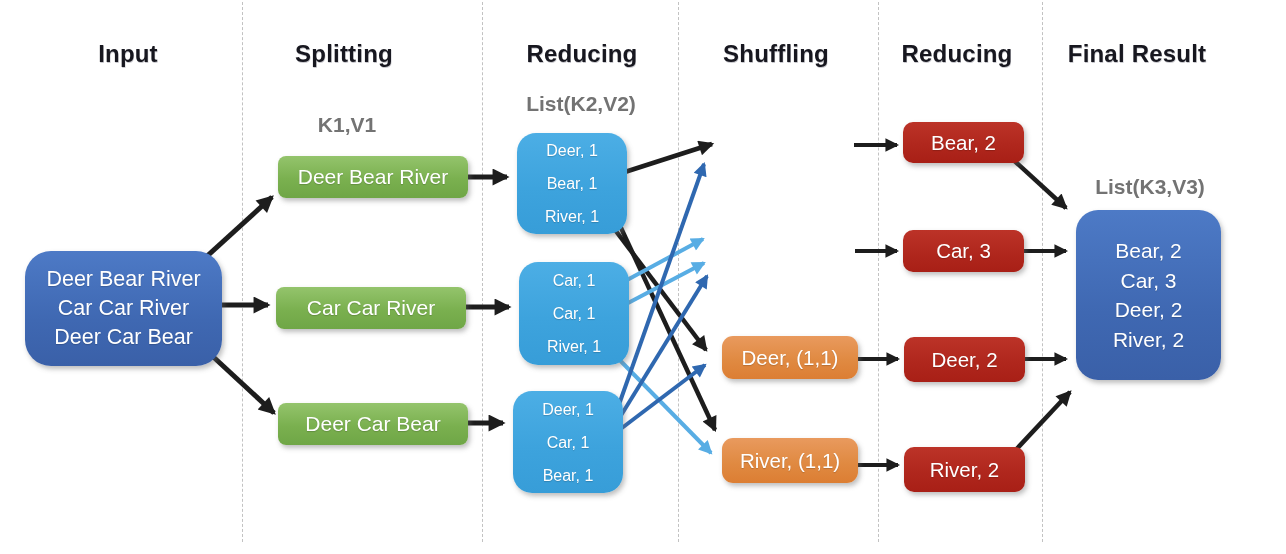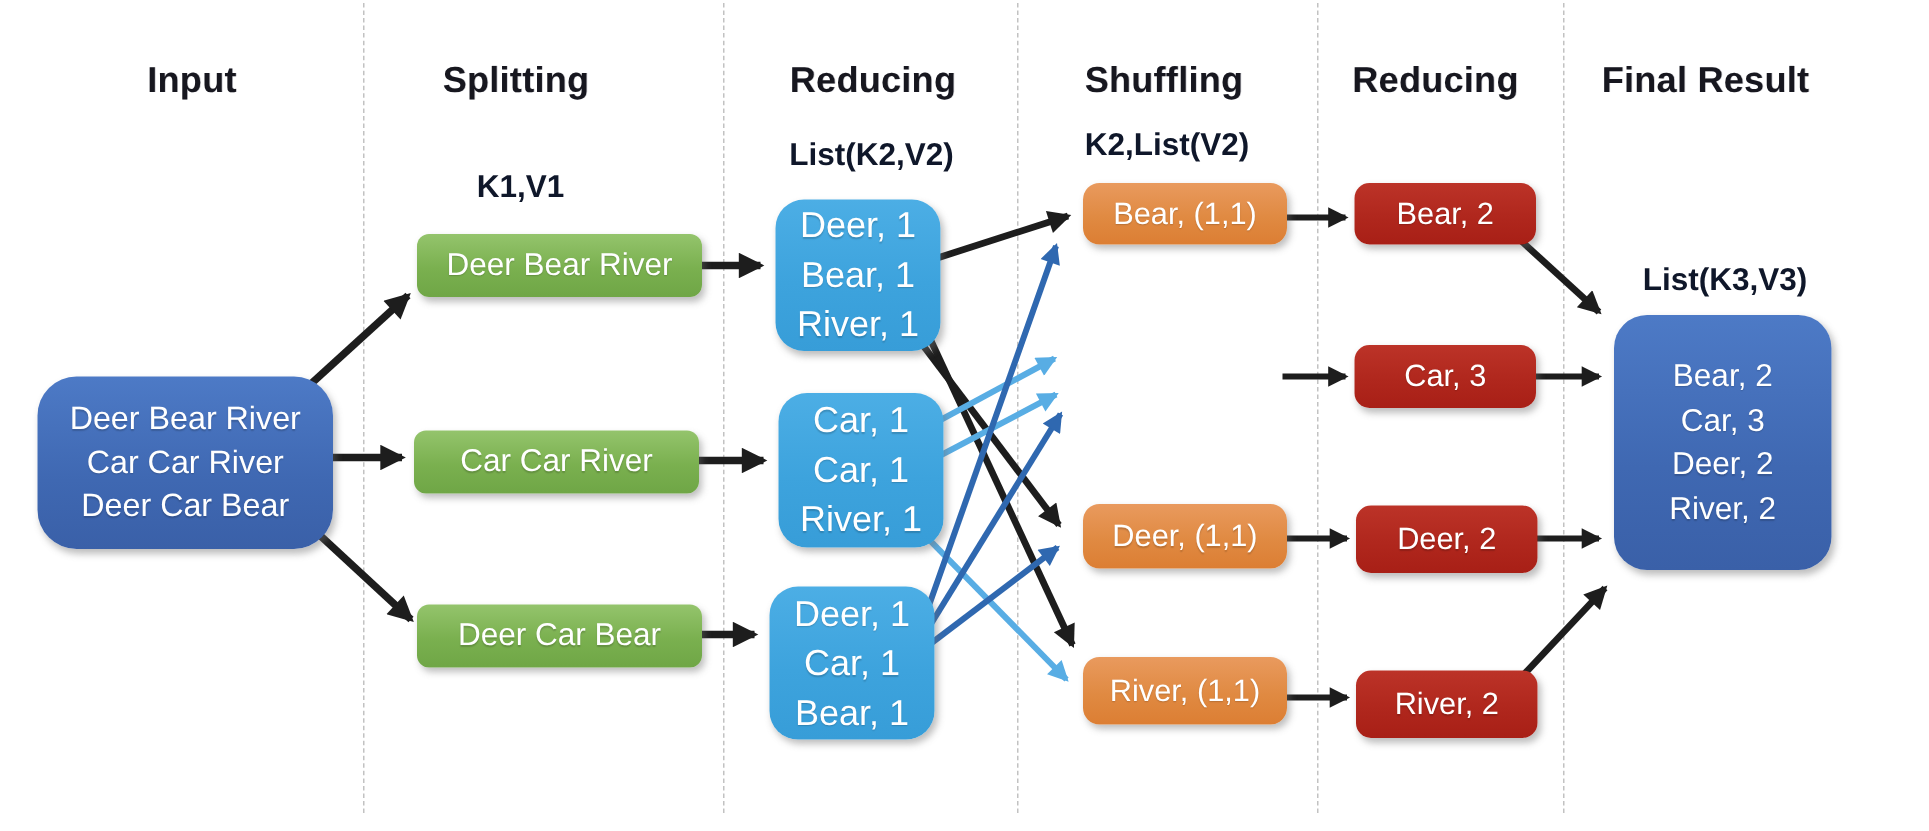--- a/index.html
+++ b/index.html
@@ -8,21 +8,21 @@
     font-family:"Liberation Sans", sans-serif;
   }
   .sep{position:absolute;top:2px;height:540px;width:0;border-left:1px dashed #c2c2c2;}
   .hdr{
     position:absolute;top:40px;width:200px;text-align:center;
     font-size:24px;font-weight:700;color:#17171f;letter-spacing:0.2px;
     text-shadow:0.5px 0.5px 0 rgba(40,40,60,0.25);
   }
   .sub{
     position:absolute;width:200px;text-align:center;
-    font-size:21px;font-weight:700;color:#0f172a;
+    font-size:21px;font-weight:700;color:#737373;
   }
   .box{
     position:absolute;color:#ffffff;display:flex;flex-direction:column;
     align-items:center;justify-content:center;text-align:center;
     box-shadow:2px 3px 5px rgba(110,110,110,0.45);
     text-shadow:0 1px 1px rgba(0,0,0,0.18);z-index:3;
   }
   .box div{white-space:nowrap;}
   .input-box{
     left:25px;top:251px;width:197px;height:115px;border-radius:26px;
@@ -30,21 +30,21 @@
     font-size:21.5px;line-height:29px;
   }
   .split-box{
     width:190px;height:42px;border-radius:8px;
     background:linear-gradient(180deg,#94c46c 0%,#7ab04f 55%,#6fa646 100%);
     font-size:21px;
   }
   .map-box{
     width:110px;border-radius:19px;
     background:linear-gradient(180deg,#4caee5 0%,#3da3dd 55%,#379dd8 100%);
-    font-size:24px;line-height:33px;
+    font-size:16px;line-height:33px;
   }
   .shuffle-box{
     left:722px;width:136px;border-radius:11px;
     background:linear-gradient(180deg,#e99a5e 0%,#e08a42 55%,#dc7e33 100%);
     font-size:20.5px;
   }
   .reduce-box{
     width:121px;border-radius:10px;
     background:linear-gradient(180deg,#bc3328 0%,#b0271d 55%,#a81f16 100%);
     font-size:20.5px;
@@ -69,21 +69,20 @@
 
   <div class="hdr" style="left:28px">Input</div>
   <div class="hdr" style="left:244px">Splitting</div>
   <div class="hdr" style="left:482px">Reducing</div>
   <div class="hdr" style="left:676px">Shuffling</div>
   <div class="hdr" style="left:1037px">Final Result</div>
   <div class="hdr" style="left:857px">Reducing</div>
 
   <div class="sub" style="left:247px;top:113px">K1,V1</div>
   <div class="sub" style="left:481px;top:92px">List(K2,V2)</div>
-  <div class="sub" style="left:678px;top:85px">K2,List(V2)</div>
   <div class="sub" style="left:1050px;top:175px">List(K3,V3)</div>
 
   <svg class="arrows" width="1286" height="554">
     <defs>
       <marker id="ah-k" viewBox="0 0 10 10" refX="8.5" refY="5" markerWidth="4" markerHeight="3.4" orient="auto" markerUnits="strokeWidth">
         <path d="M0,0 L10,5 L0,10 z" fill="#1d1d1d"></path>
       </marker>
       <marker id="ah-d" viewBox="0 0 10 10" refX="8.5" refY="5" markerWidth="4" markerHeight="3.4" orient="auto" markerUnits="strokeWidth">
         <path d="M0,0 L10,5 L0,10 z" fill="#2f68b0"></path>
       </marker>
@@ -148,23 +147,20 @@
     <div>Car, 1</div>
     <div>Car, 1</div>
     <div>River, 1</div>
   </div>
   <div class="box map-box" style="left:513px;top:391px;height:102px">
     <div>Deer, 1</div>
     <div>Car, 1</div>
     <div>Bear, 1</div>
   </div>
 
-  <div class="box shuffle-box" style="top:122px;height:41px">
-    <div>Bear, (1,1)</div>
-  </div>
   <div class="box shuffle-box" style="top:336px;height:43px">
     <div>Deer, (1,1)</div>
   </div>
   <div class="box shuffle-box" style="top:438px;height:45px">
     <div>River, (1,1)</div>
   </div>
 
   <div class="box reduce-box" style="left:903px;top:122px;height:41px">
     <div>Bear, 2</div>
   </div>

